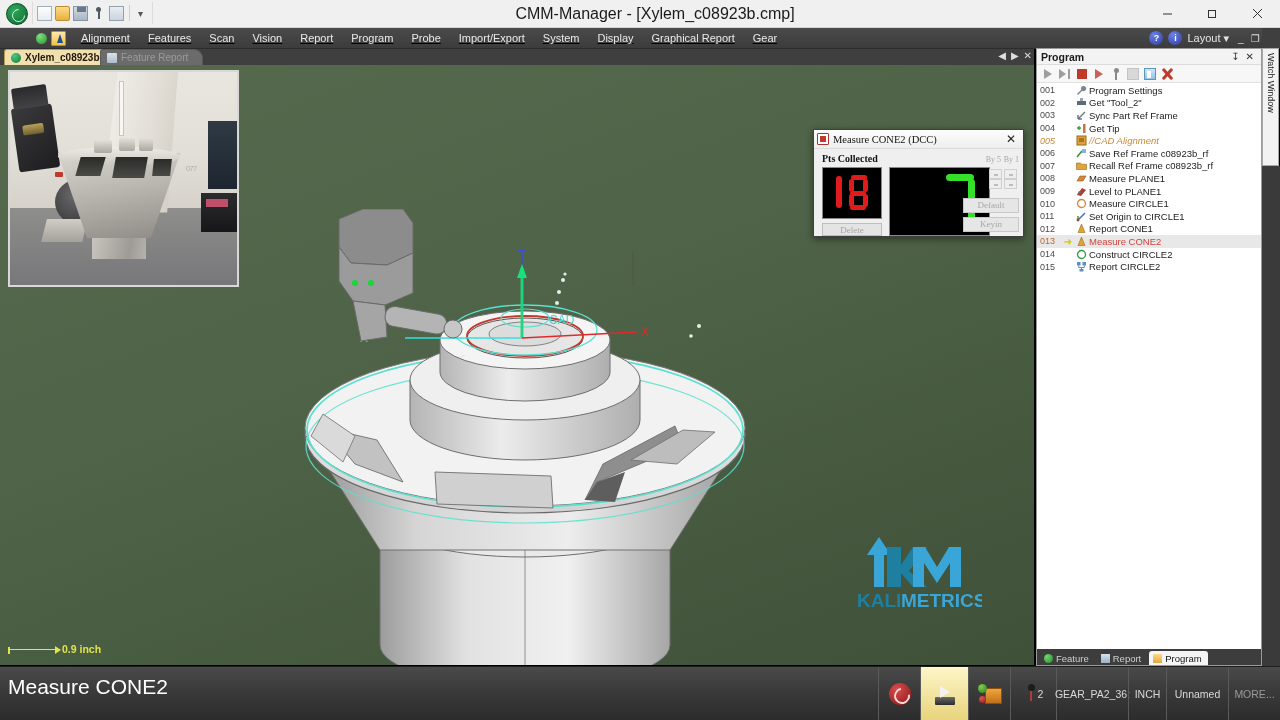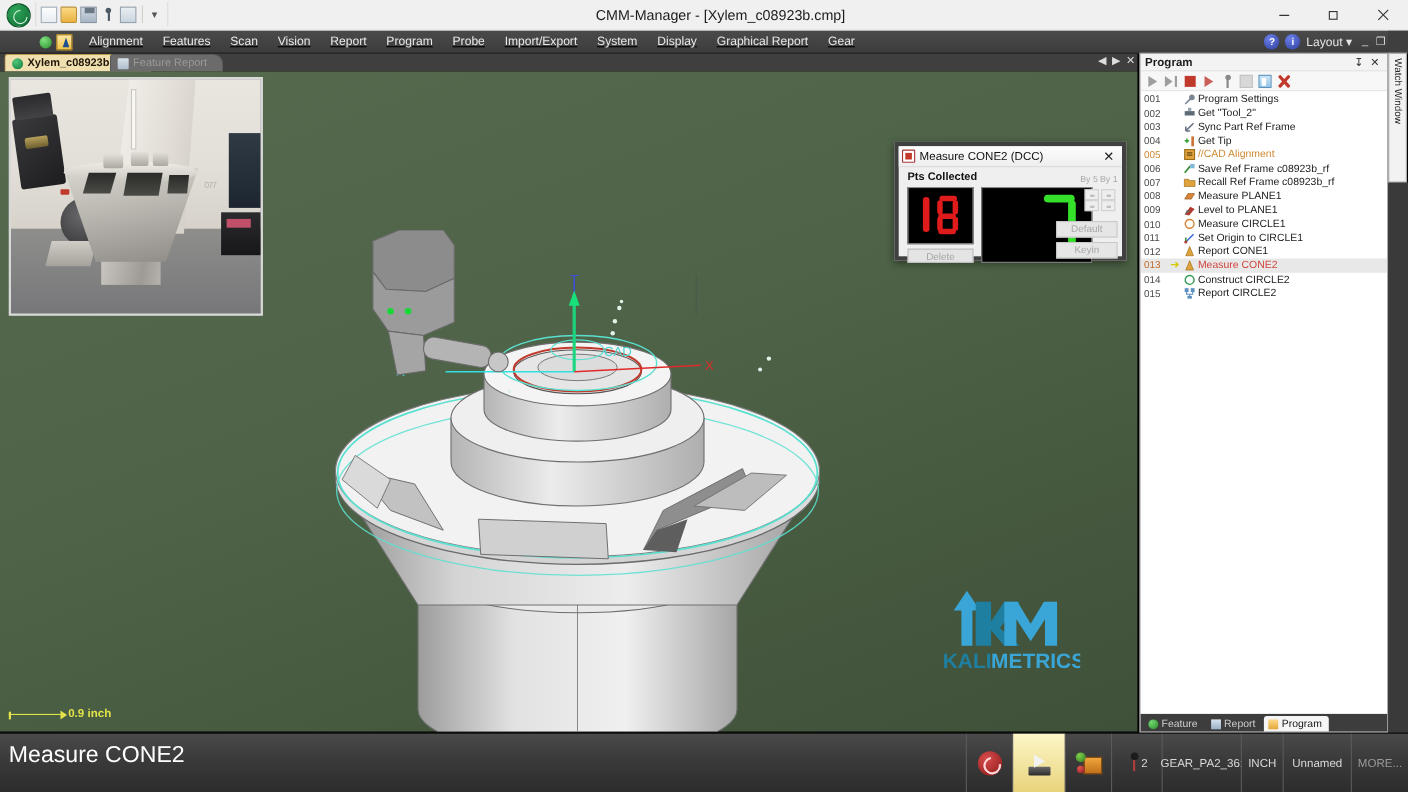--- a/index.html
+++ b/index.html
@@ -44,21 +44,21 @@
   .qat-ico.pin { background: transparent; }
   .qat-ico.pin::before { content:""; position:absolute; left:5px; top:1px; width:5px;height:5px;border-radius:50%;background:#3d4a57;}
   .qat-ico.pin::after { content:""; position:absolute; left:7px; top:5px; width:1.5px;height:8px;background:#3d4a57;}
   .qat-ico.rep { background: linear-gradient(#e9eef3,#c6d2dd); border:1px solid #8b99a7; }
   .qat-sep { width: 1px; height: 16px; background: #cfcfcf; margin: 0 2px; }
   .qat-dd { font-size: 10px; color: #555; padding: 0 3px; }
 
   .title-text {
     position: absolute; left: 0; top: 0; width: 1280px; height: 28px;
     line-height: 28px; text-align: center;
-    font-size: 13px; color: #1a1a1a; pointer-events: none; padding-left: 30px;
+    font-size: 16px; color: #1a1a1a; pointer-events: none; padding-left: 30px;
   }
   .wbtns { position: absolute; right: 0; top: 0; height: 27px; display: flex; }
   .wbtn {
     width: 45px; height: 27px; display: flex; align-items: center; justify-content: center;
     font-size: 12px; color: #333;
   }
   .wbtn svg { display: block; }
 
   
   .menubar {
@@ -202,22 +202,23 @@
   .sb-line::after { content:""; position:absolute; right:-1px; top:-4px;
     border-top:4px solid transparent;border-bottom:4px solid transparent;border-left:6px solid #e3e34a;}
   .sb-text { font-size: 10.5px; color: #e3e34a; font-weight: bold; }
 
   .logo { position: absolute; right: 52px; bottom: 52px; width: 125px; }
 
   
   .dlg {
     position: absolute; left: 813px; top: 129px; width: 211px; height: 108px;
     background: #efefef;
-    border: 4px solid #404040;
+    border: 1px solid #404040;
     box-shadow: 0 2px 7px rgba(0,0,0,.45);
+    font-family: Liberation Serif, serif;
   }
   .dlg-tb {
     height: 19px; background: linear-gradient(#fdfdfd,#eeeeee);
     display: flex; align-items: center; gap: 4px; padding: 0 3px;
     border-bottom: 1px solid #dcdcdc;
   }
   .dlg-ico {
     width: 12px; height: 12px; border: 1px solid #a33; background: #fff; position: relative; border-radius:1px;
   }
   .dlg-ico::after{content:"";position:absolute;left:2px;top:2px;width:6px;height:6px;background:#c0392b;}
@@ -288,21 +289,21 @@
 
   .prog-list { flex: 1; overflow: hidden; padding-top: 1px; background:#fff; }
   .prow {
     height: 12.6px; display: flex; align-items: center; font-size: 9.5px;
     color: #1b1b1b; padding-left: 3px;
   }
   .prow .num { width: 22px; color: #4a4a4a; font-size: 9px; }
   .prow .arw { width: 12px; text-align:center; font-size: 10px; color: #d4c800; }
   .prow .ico { width: 15px; display:flex; align-items:center; justify-content:center; }
   .prow .lbl { flex: 1; white-space: nowrap; }
-  .prow.comment .lbl, .prow.comment .num { color: #cc8a33; }
+  .prow.comment .lbl, .prow.comment .num { color: #cc8a33; font-style: italic; }
   .prow.current { background: #e8e8e8; }
   .prow.current .lbl { color: #d0453e; }
   .prow.current .num { color: #c06a2a; }
 
   .micon-sq { width: 11px; height: 11px; display:block; }
 
   .prog-tabs {
     height: 16px; background: #3d3d3d; display: flex; align-items: flex-end; gap: 2px; padding-left: 3px;
   }
   .ptab {

